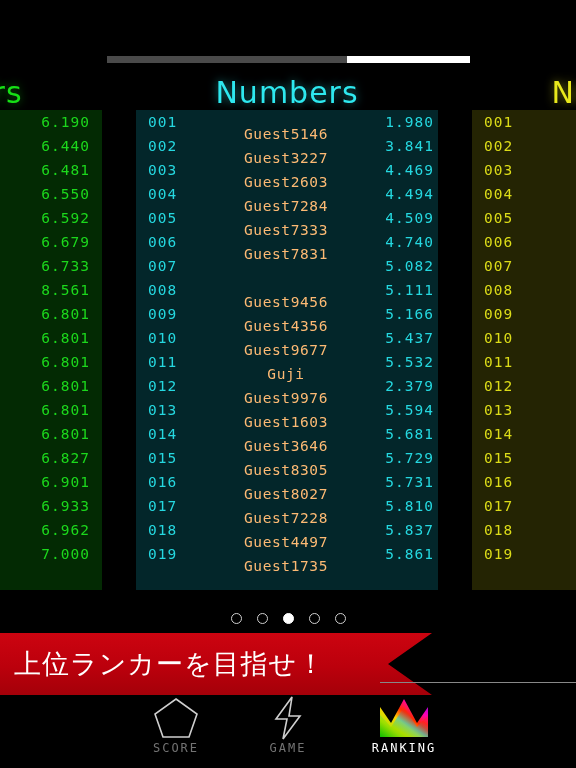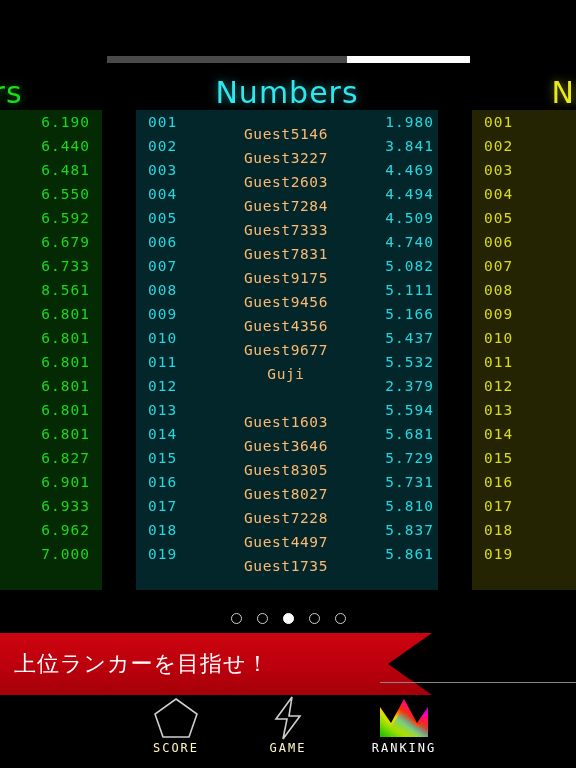--- a/index.html
+++ b/index.html
@@ -69,30 +69,30 @@
         display:flex;justify-content:center;align-items:center;gap:15px;}
   .dot{width:11px;height:11px;border-radius:50%;border:1.6px solid #cfcfcf;
        box-sizing:border-box;background:transparent;}
   .dot.active{background:#fff;border-color:#fff;}
 
   
   .ribbon{position:absolute;left:0;top:633px;width:432px;height:62px;
     background:linear-gradient(180deg,#cc0410 0%,#bb000c 55%,#a40009 100%);
     clip-path:polygon(0 0,432px 0,388px 31px,432px 62px,0 62px);}
   .ribbon .txt{position:absolute;left:14px;top:0;height:61px;line-height:62px;
-    color:#fff;font-size:22px;letter-spacing:1px;white-space:nowrap;
+    color:#fff;font-size:27px;letter-spacing:1px;white-space:nowrap;
     font-family:"DejaVu Sans","Liberation Sans",sans-serif;}
   .hairline{position:absolute;left:380px;top:682px;width:196px;height:1px;
     background:#888;}
 
   
   .nav{position:absolute;left:0;top:695px;width:576px;height:73px;background:#000;}
   .navitem{position:absolute;top:0;width:120px;height:73px;text-align:center;}
   .navitem .glyph{height:46px;display:flex;align-items:center;justify-content:center;}
-  .navitem .lbl{font-size:12px;letter-spacing:2px;color:#fef9c3;
+  .navitem .lbl{font-size:12px;letter-spacing:2px;color:#737373;
     font-family:"DejaVu Sans Mono","Liberation Mono",monospace;}
   .n-score{left:116px;}
   .n-game{left:228px;text-align:center;}
   .n-rank{left:344px;}
   .n-rank .lbl{color:#fff;}
 </style>
 </head>
 <body>
 
 <div class="app">
@@ -215,21 +215,20 @@
             <span class="nm">Guest7333</span>
             <span class="sc">4.509</span>
           </div>
           <div class="row">
             <span class="rk">006</span>
             <span class="nm">Guest7831</span>
             <span class="sc">4.740</span>
           </div>
           <div class="row">
             <span class="rk">007</span>
-            <span class="nm">Guest9175</span>
             <span class="sc">5.082</span>
           </div>
           <div class="row">
             <span class="rk">008</span>
             <span class="nm">Guest9456</span>
             <span class="sc">5.111</span>
           </div>
           <div class="row">
             <span class="rk">009</span>
             <span class="nm">Guest4356</span>
@@ -240,20 +239,21 @@
             <span class="nm">Guest9677</span>
             <span class="sc">5.437</span>
           </div>
           <div class="row">
             <span class="rk">011</span>
             <span class="nm">Guji</span>
             <span class="sc">5.532</span>
           </div>
           <div class="row">
             <span class="rk">012</span>
+            <span class="nm">Guest9976</span>
             <span class="sc">2.379</span>
           </div>
           <div class="row">
             <span class="rk">013</span>
             <span class="nm">Guest1603</span>
             <span class="sc">5.594</span>
           </div>
           <div class="row">
             <span class="rk">014</span>
             <span class="nm">Guest3646</span>

